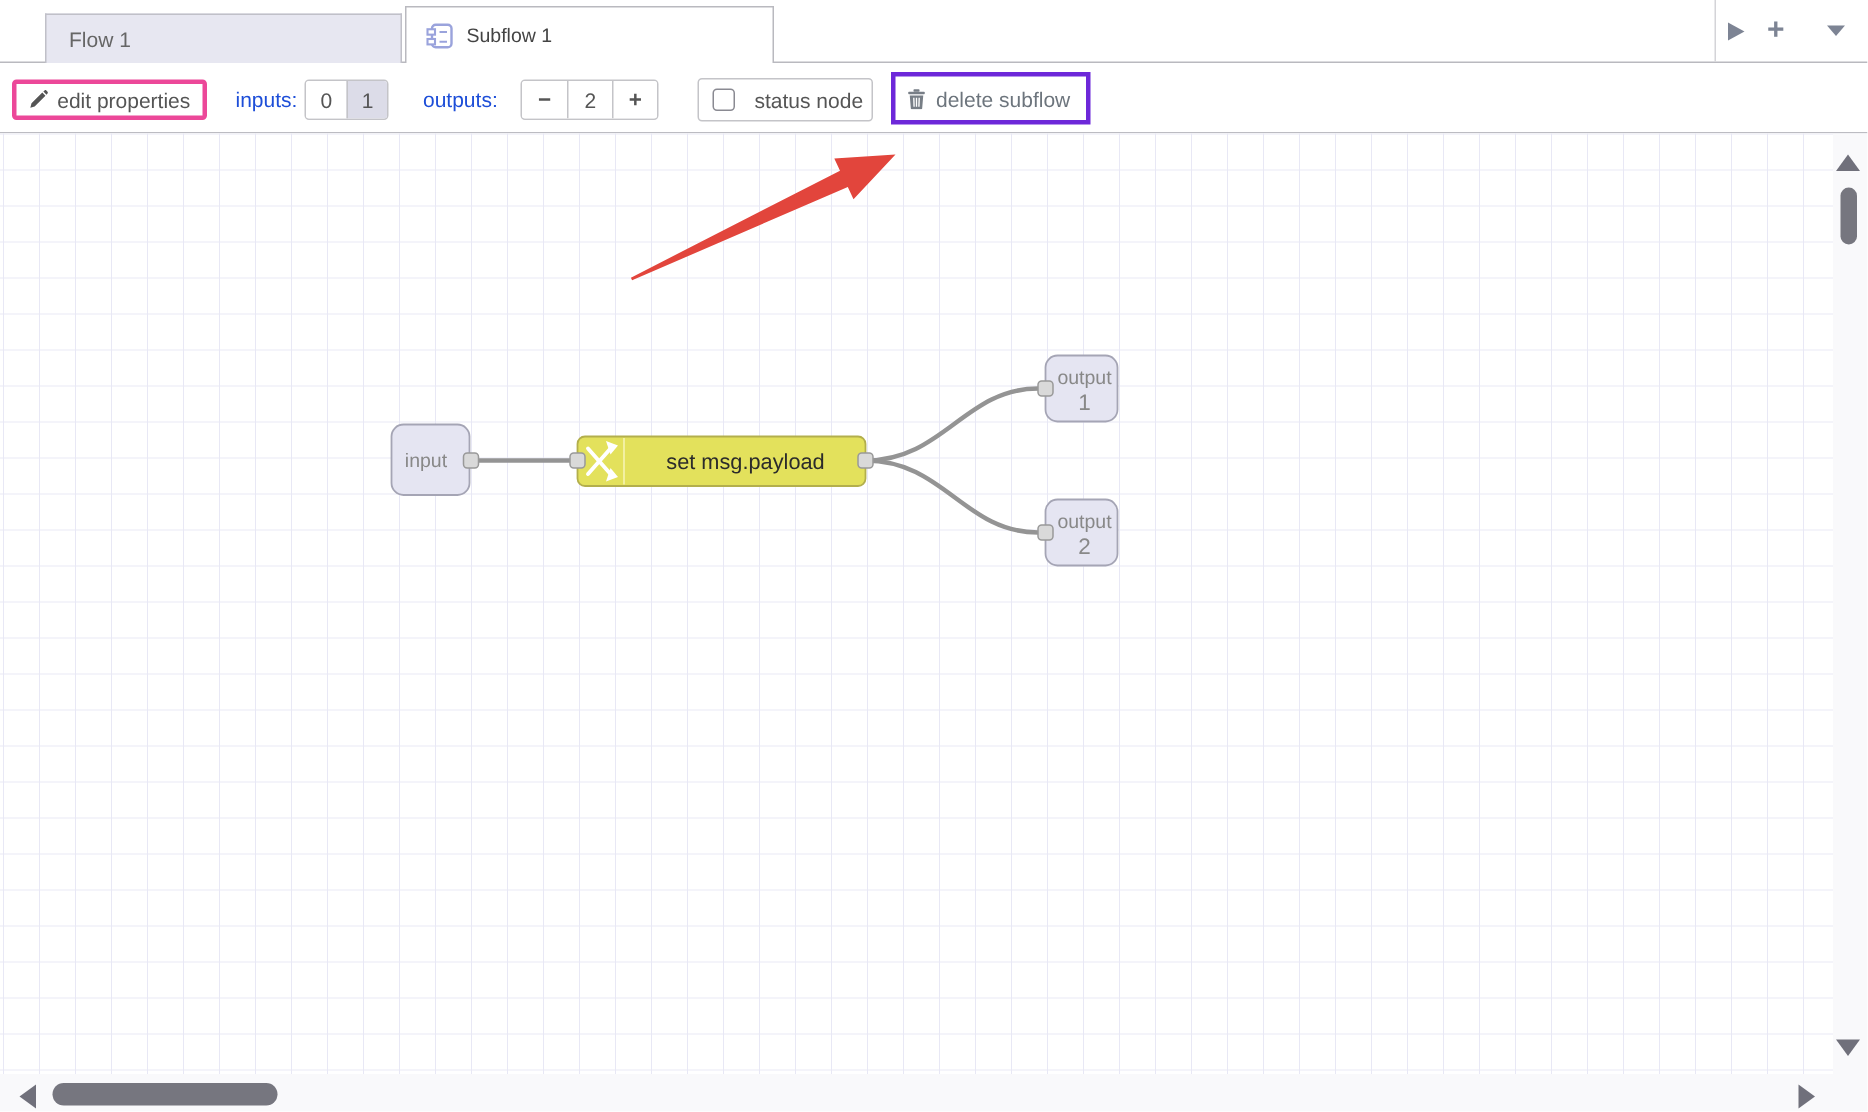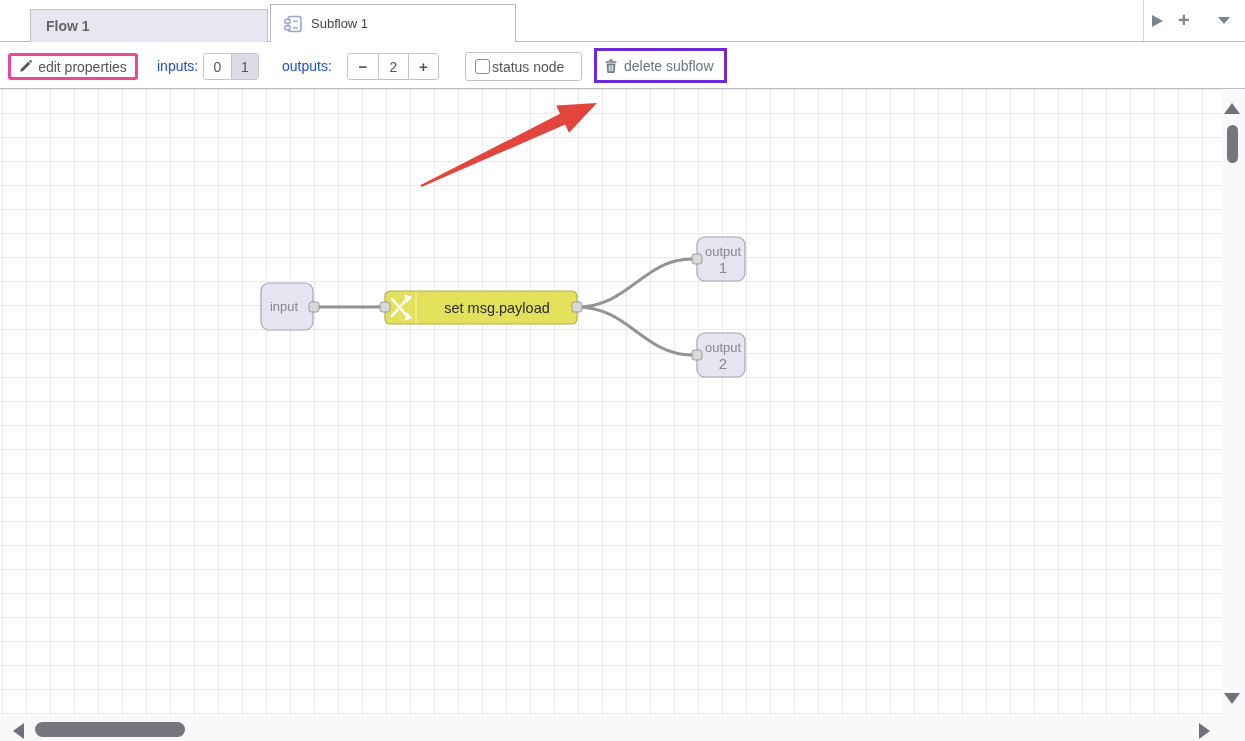--- a/index.html
+++ b/index.html
@@ -3,21 +3,21 @@
 <meta charset="utf-8">
 <style>
   * { margin:0; padding:0; box-sizing:border-box; }
   html,body { width:1245px; height:741px; overflow:hidden; }
   body { font-family:"Liberation Sans", sans-serif; background:#ffffff; position:relative; }
 
   
   .tabbar { position:absolute; left:0; top:0; width:1245px; height:42px; background:#fff; border-bottom:1px solid #b9b9bf; }
   .tab { position:absolute; display:flex; align-items:center; cursor:pointer; }
   .tab-inactive { left:30px; top:9px; width:238px; height:33px; background:#e7e7f1; border:1px solid #c0c0c8; border-bottom:none; }
-  .tab-inactive .tab-label { color:#666; font-size:14px; padding-left:15px;font-weight:bold; }
+  .tab-inactive .tab-label { color:#666; font-size:14px; padding-left:15px; }
   .tab-active { left:270px; top:4px; width:246px; height:38px; background:#fff; border:1px solid #b9b9bf; border-bottom:none; z-index:2; }
   .tab-active .tab-label { color:#444; font-size:13px; font-weight:normal; margin-left:8px; }
   .subflow-icon { margin-left:13px; display:inline-flex; }
   .tabbar-sep { position:absolute; left:1143px; top:0; width:1px; height:41px; background:#d4d4d8; }
   .tb-icon { position:absolute; cursor:pointer; }
   .tri { width:0; height:0; }
   .tri-right-lg { border-top:6px solid transparent; border-bottom:6px solid transparent; border-left:11px solid #7d8494; }
   .plus-glyph { font-size:20px; font-weight:bold; color:#7d8494; line-height:20px; }
   .tri-down-sm { border-left:6px solid transparent; border-right:6px solid transparent; border-top:7px solid #7d8494; }
 
@@ -29,21 +29,21 @@
   .lbl-inputs { left:157px; }
   .lbl-outputs { left:282px;text-align:right; }
   .segmented { position:absolute; left:203px; top:11px; display:flex; border:1px solid #c4c4c8; border-radius:3px; overflow:hidden; height:27px; }
   .seg-cell { width:27px; height:100%; display:flex; align-items:center; justify-content:center; font-size:14px; color:#555; background:#fff; cursor:pointer; }
   .seg-cell + .seg-cell { border-left:1px solid #c4c4c8; }
   .seg-selected { background:#dcdce8; }
   .spinner { position:absolute; left:347px; top:11px; display:flex; border:1px solid #c4c4c8; border-radius:3px; overflow:hidden; height:27px; }
   .spin-cell { width:30px; height:100%; display:flex; align-items:center; justify-content:center; font-size:15px; font-weight:bold; color:#555; background:#fff; cursor:pointer; }
   .spin-cell + .spin-cell { border-left:1px solid #c4c4c8; }
   .spin-value { font-weight:normal; font-size:14px; cursor:default; }
-  .status-box { position:absolute; left:465px; top:10px; width:117px; height:29px; border:1px solid #c4c4c8; border-radius:3px; background:#fff; display:flex; align-items:center; padding-left:9px; gap:2px; }
+  .status-box { position:absolute; left:465px; top:10px; width:117px; height:29px; border:1px solid #c4c4c8; border-radius:3px; background:#fff; display:flex; align-items:center; padding-left:9px; gap:13px; }
   .checkbox { width:15px; height:15px; border:1.5px solid #8a8a92; border-radius:3px; background:#fff; cursor:pointer; }
   .status-label { color:#555; font-size:14px; }
   .annotation-box { position:absolute; left:594px; top:6px; width:133px; height:35px; border:3px solid #6d28d9; background:#fff; display:flex; align-items:center; padding-left:8px; gap:7px; }
   .del-label { color:#6d757d; font-size:14px; cursor:pointer; }
 
   
   .canvas { position:absolute; left:0; top:89px; width:1245px; height:652px; background:#f9f9fb; }
   .grid { position:absolute; left:0; top:0; width:1222px; height:627px; background-color:#fff; cursor:crosshair;
           background-image:linear-gradient(to right,#e8e8f5 1px,transparent 1px),linear-gradient(to bottom,#e8e8f5 1px,transparent 1px);
           background-size:24px 24px; background-position:2px 0px; }

